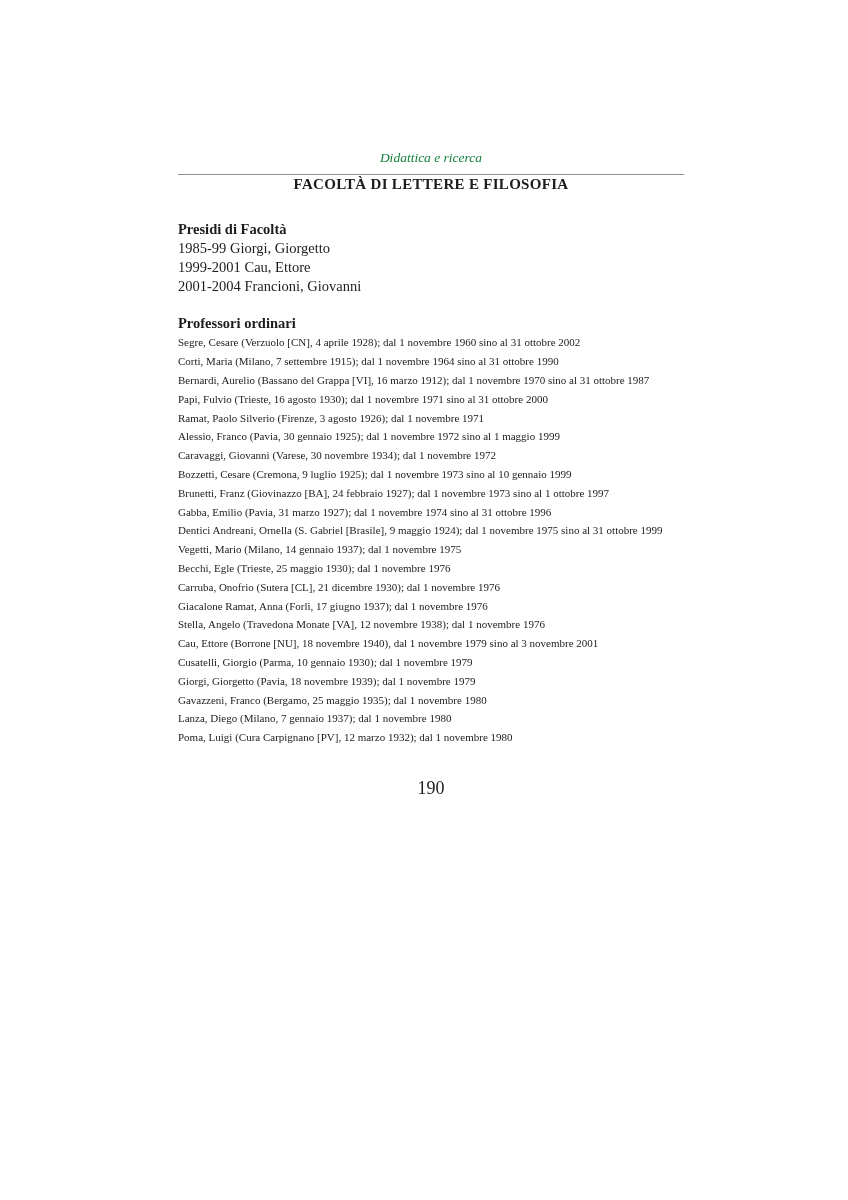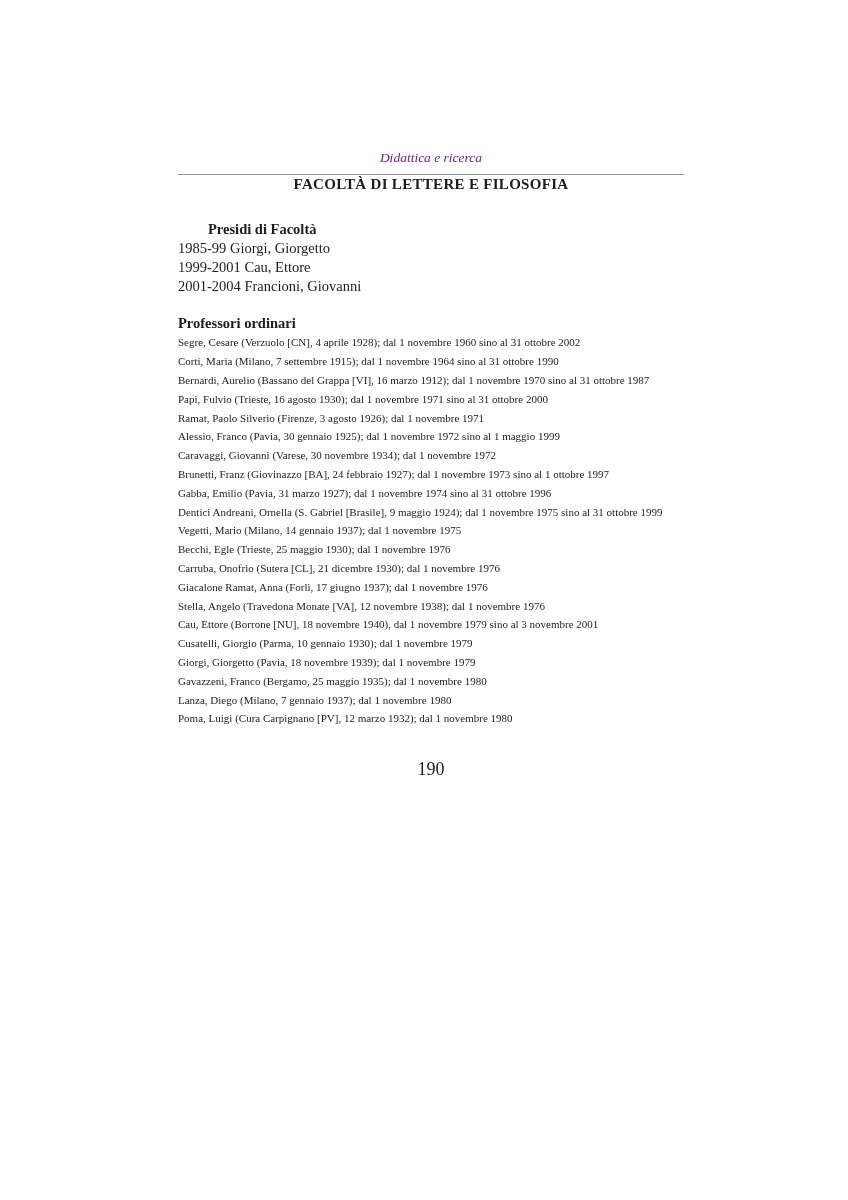--- a/index.html
+++ b/index.html
@@ -17,41 +17,41 @@
     height: 1200px;
     background: #ffffff;
     padding: 150px 164px 0 178px;
     overflow: hidden;
   }
   .running-header {
     text-align: center;
     font-style: italic;
     font-size: 13.5px;
     line-height: 16px;
-    color: #701a75;
+    color: #15803d;
   }
   .header-rule {
     border: none;
     border-top: 1px solid #8f8f8f;
     margin-top: 8px;
     width: 100%;
   }
   .doc-title {
     text-align: center;
     font-size: 15px;
     font-weight: bold;
     letter-spacing: 0.3px;
     line-height: 19px;
   }
   .section-heading {
     font-size: 14.5px;
     font-weight: bold;
     line-height: 19px;
   }
-  .heading-presidi { margin-top: 26px; margin-left: 30px; }
+  .heading-presidi { margin-top: 26px; }
   .heading-professori { margin-top: 19px; }
   .plain-entry {
     font-size: 14.5px;
     line-height: 18.8px;
   }
   .prof-entry {
     font-size: 11px;
     line-height: 18.8px;
     text-align: justify;
     padding-left: 22px;
@@ -85,20 +85,21 @@
 
   <section>
     <h2 class="section-heading heading-professori">Professori ordinari</h2>
     <p class="prof-entry">Segre, Cesare (Verzuolo [CN], 4 aprile 1928); dal 1 novembre 1960 sino al 31 ottobre 2002</p>
     <p class="prof-entry">Corti, Maria (Milano, 7 settembre 1915); dal 1 novembre 1964 sino al 31 ottobre 1990</p>
     <p class="prof-entry">Bernardi, Aurelio (Bassano del Grappa [VI], 16 marzo 1912); dal 1 novembre 1970 sino al 31 ottobre 1987</p>
     <p class="prof-entry">Papi, Fulvio (Trieste, 16 agosto 1930); dal 1 novembre 1971 sino al 31 ottobre 2000</p>
     <p class="prof-entry">Ramat, Paolo Silverio (Firenze, 3 agosto 1926); dal 1 novembre 1971</p>
     <p class="prof-entry">Alessio, Franco (Pavia, 30 gennaio 1925); dal 1 novembre 1972 sino al 1 maggio 1999</p>
     <p class="prof-entry">Caravaggi, Giovanni (Varese, 30 novembre 1934); dal 1 novembre 1972</p>
+    <p class="prof-entry">Bozzetti, Cesare (Cremona, 9 luglio 1925); dal 1 novembre 1973 sino al 10 gennaio 1999</p>
     <p class="prof-entry">Brunetti, Franz (Giovinazzo [BA], 24 febbraio 1927); dal 1 novembre 1973 sino al 1 ottobre 1997</p>
     <p class="prof-entry">Gabba, Emilio (Pavia, 31 marzo 1927); dal 1 novembre 1974 sino al 31 ottobre 1996</p>
     <p class="prof-entry">Dentici Andreani, Ornella (S. Gabriel [Brasile], 9 maggio 1924); dal 1 novembre 1975 sino al 31 ottobre 1999</p>
     <p class="prof-entry">Vegetti, Mario (Milano, 14 gennaio 1937); dal 1 novembre 1975</p>
     <p class="prof-entry">Becchi, Egle (Trieste, 25 maggio 1930); dal 1 novembre 1976</p>
     <p class="prof-entry">Carruba, Onofrio (Sutera [CL], 21 dicembre 1930); dal 1 novembre 1976</p>
     <p class="prof-entry">Giacalone Ramat, Anna (Forlì, 17 giugno 1937); dal 1 novembre 1976</p>
     <p class="prof-entry">Stella, Angelo (Travedona Monate [VA], 12 novembre 1938); dal 1 novembre 1976</p>
     <p class="prof-entry">Cau, Ettore (Borrone [NU], 18 novembre 1940), dal 1 novembre 1979 sino al 3 novembre 2001</p>
     <p class="prof-entry">Cusatelli, Giorgio (Parma, 10 gennaio 1930); dal 1 novembre 1979</p>

